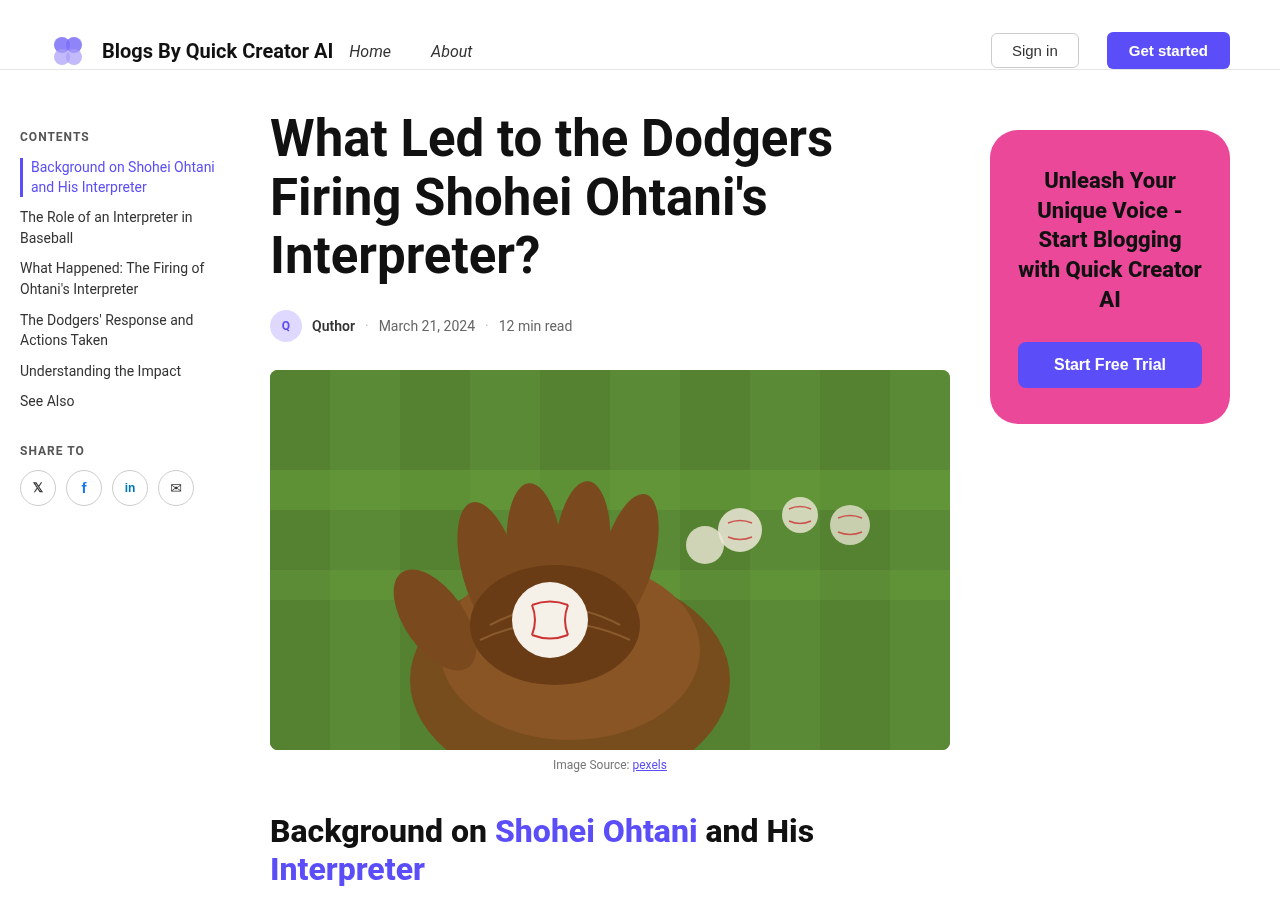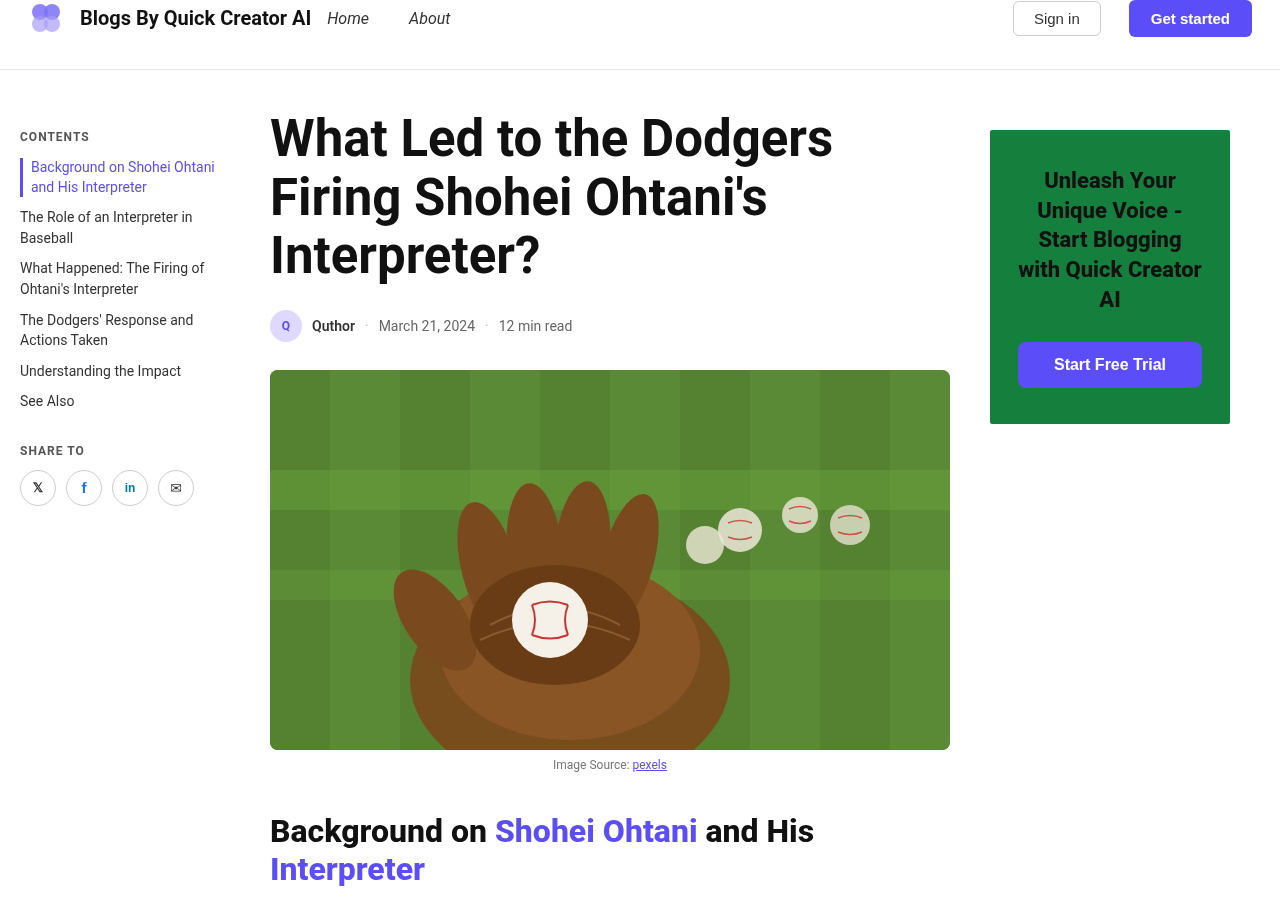--- a/index.html
+++ b/index.html
@@ -1,23 +1,23 @@
 <!DOCTYPE html>
 <html><head>
   <meta charset="utf-8">
   <style>
     * { box-sizing: border-box; margin: 0; padding: 0; }
     body { font-family: -apple-system, BlinkMacSystemFont, 'Segoe UI', Roboto, sans-serif; color: #1a1a1a; background: #fff; }
 
     
     .header {
       display: flex;
-      align-items: flex-start;
+      align-items: flex-end;
       justify-content: space-between;
-      padding: 0 28px;
+      padding: 0 50px;
       height: 70px;
       border-bottom: 1px solid #e5e5e5;
       position: sticky;
       top: 0;
       background: #fff;
       z-index: 100;
     }
     .header-left {
       display: flex;
       align-items: center;
@@ -208,22 +208,22 @@
       text-decoration: none;
     }
 
     
     .right-sidebar {
       width: 240px;
       flex-shrink: 0;
       padding-top: 20px;
     }
     .promo-card {
-      background: #15803d;
-      border-radius: 2px;
+      background: #ec4899;
+      border-radius: 28px;
       padding: 36px 28px;
       text-align: center;
     }
     .promo-card-text {
       font-size: 22px;
       font-weight: 800;
       color: #111;
       line-height: 1.35;
       margin-bottom: 28px;
     }

